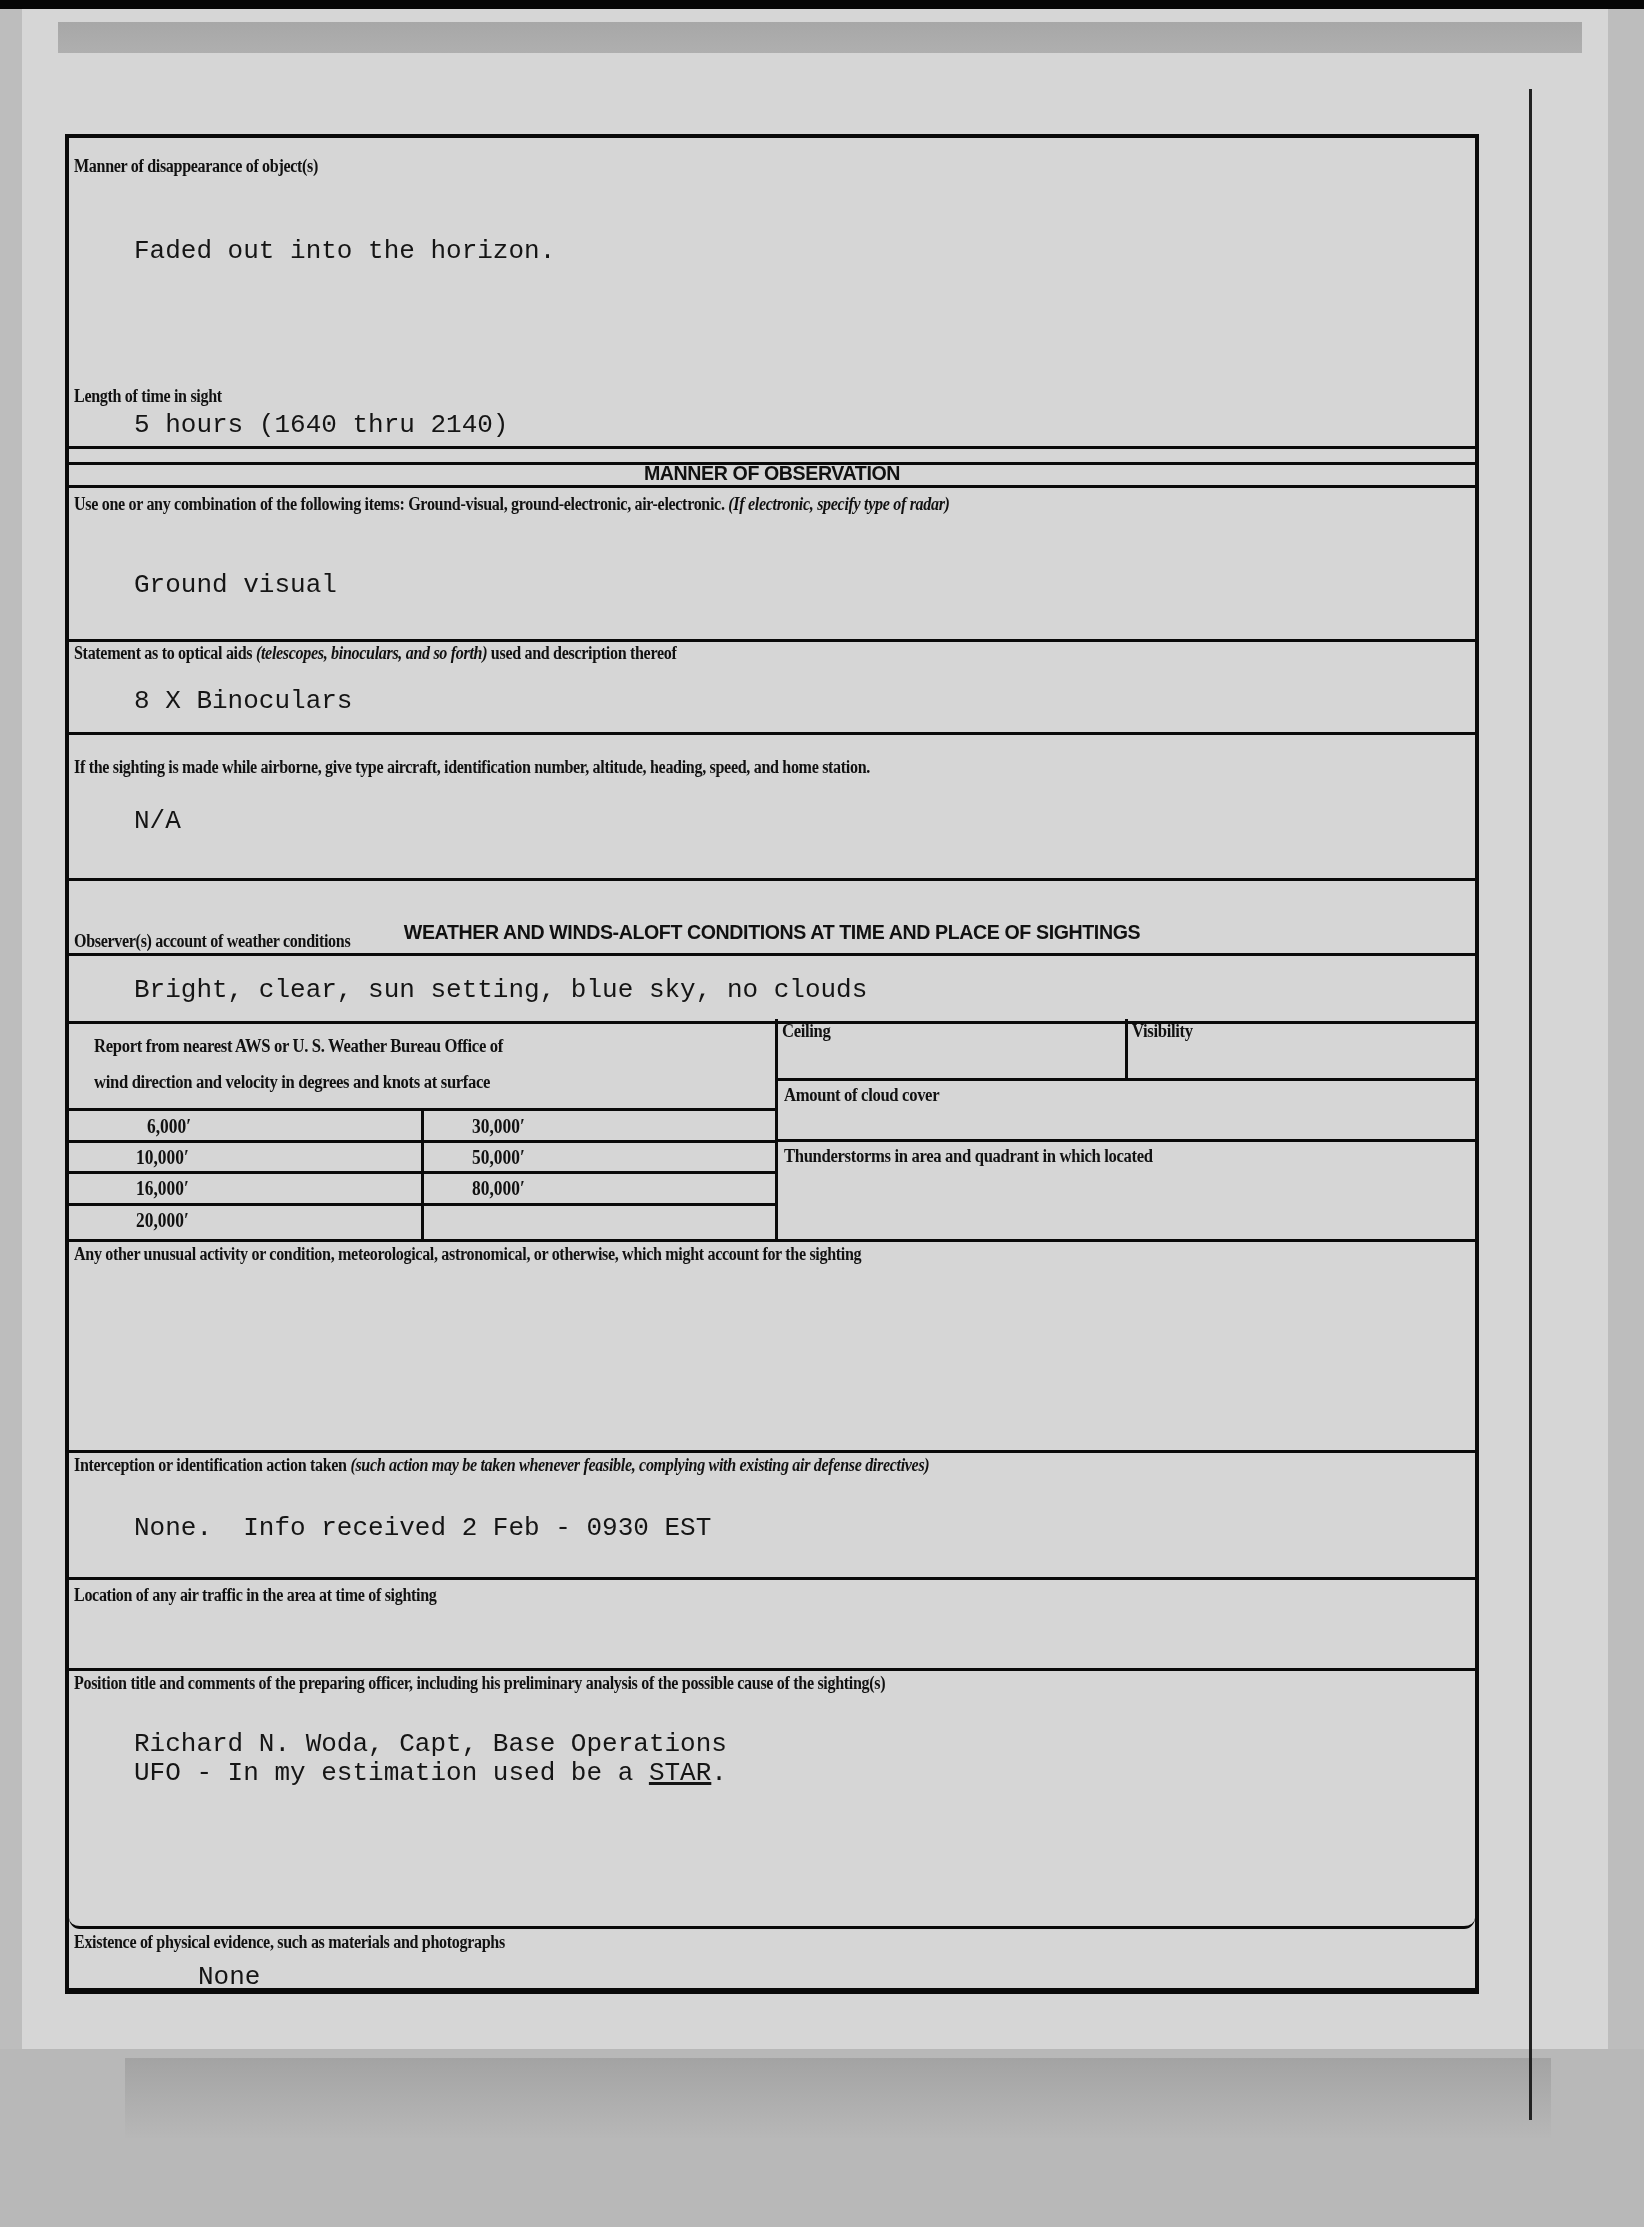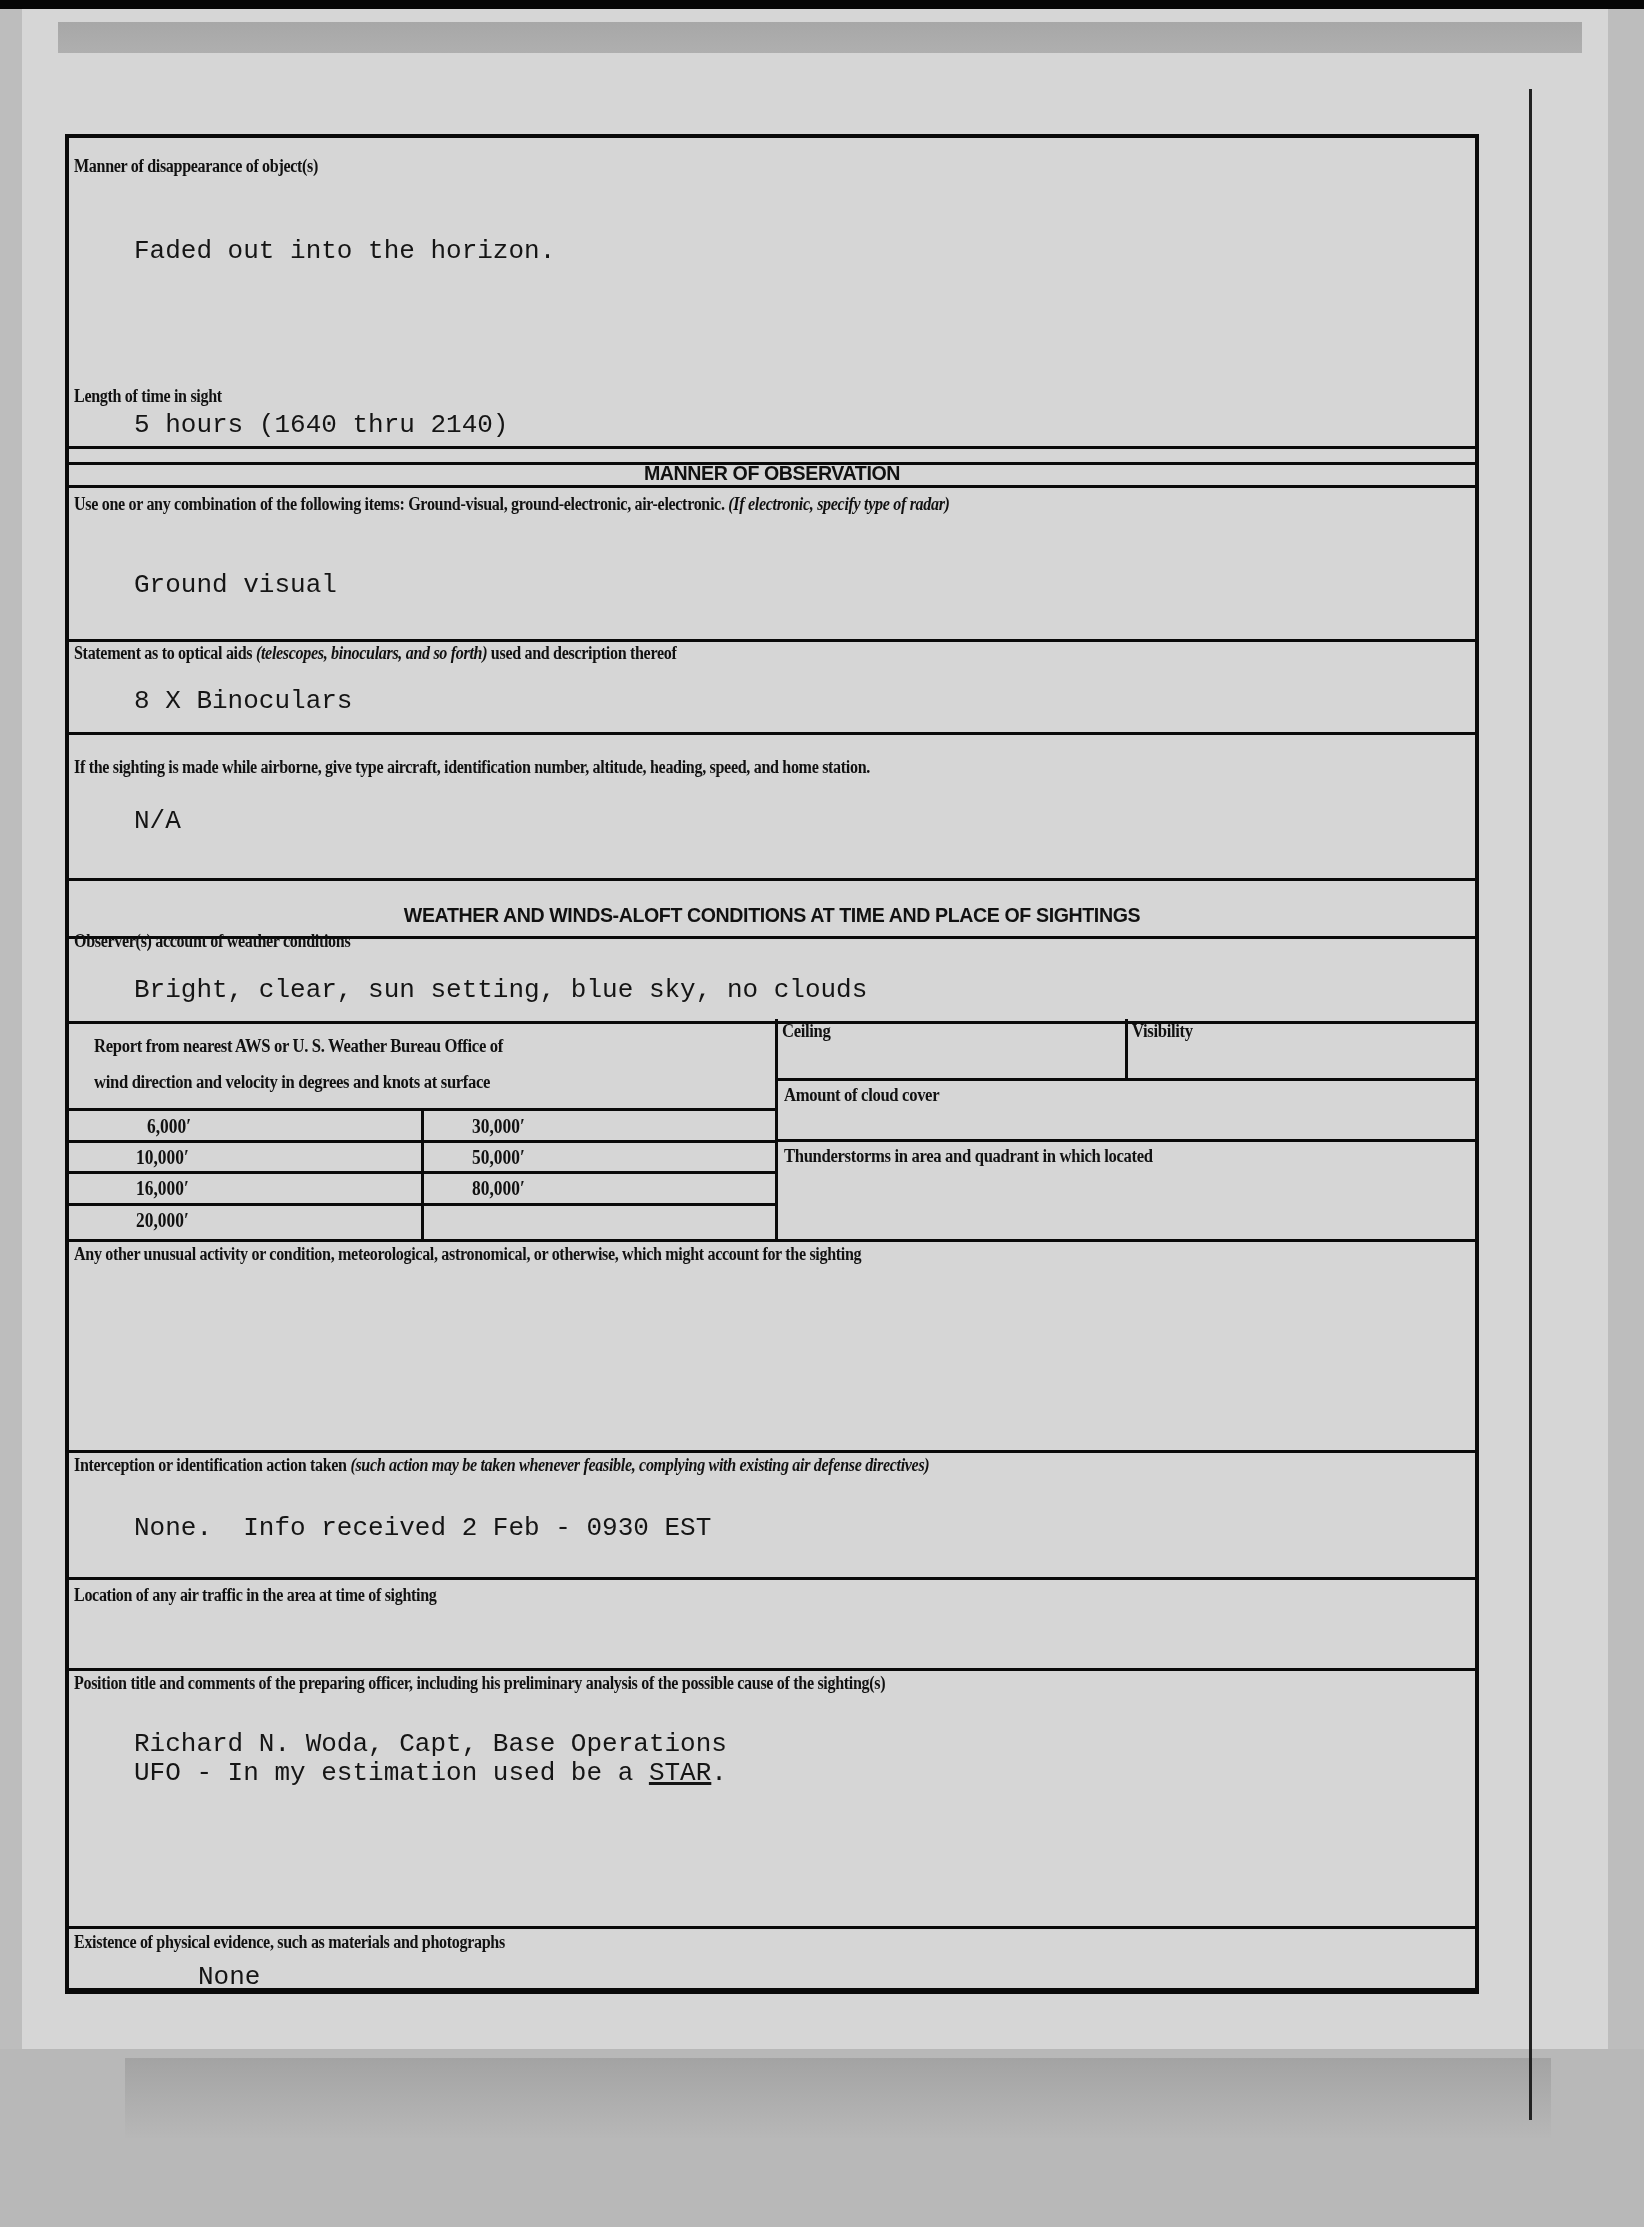--- a/index.html
+++ b/index.html
@@ -128,21 +128,21 @@
   <div class="row" style="top:503px; height:94px;">
     <div class="label" style="top:0.9px;"><span>Statement as to optical aids </span><i>(telescopes, binoculars, and so forth)</i><span> used and description thereof</span></div>
     <div class="typed" style="left:65px; top:45px;">8 X Binoculars</div>
   </div>
 
   <div class="row" style="top:617px; height:126px;text-align:center;">
     <div class="label" style="top:0.9px;">If the sighting is made while airborne, give type aircraft, identification number, altitude, heading, speed, and home station.</div>
     <div class="typed" style="left:65px; top:51px;">N/A</div>
   </div>
 
-  <div class="row" style="top:764px; height:37px;">
+  <div class="row" style="top:781px; height:37px;">
     <div class="heading" style="top:1.8px;">WEATHER AND WINDS-ALOFT CONDITIONS AT TIME AND PLACE OF SIGHTINGS</div>
   </div>
 
   <div class="row" style="top:792px; height:94px;">
     <div class="label" style="top:0;">Observer(s) account of weather conditions</div>
     <div class="typed" style="left:65px; top:45px;">Bright, clear, sun setting, blue sky, no clouds</div>
   </div>
 
   <div class="row" style="top:881px; height:223px;">
     <div class="cell-label" style="left:24.5px; top:9px; line-height:36px;">
@@ -181,21 +181,21 @@
 
   <div class="row" style="top:1315px; height:127px;">
     <div class="label" style="top:0.9px; white-space:normal; width:1671px; line-height:21.4px;"><span>Interception or identification action taken </span><i>(such action may be taken whenever feasible, complying with existing air defense directives)</i></div>
     <div class="typed" style="left:65px; top:60px;">None.  Info received 2 Feb - 0930 EST</div>
   </div>
 
   <div class="row" style="top:1442px; height:91px;">
     <div class="label" style="top:3.6px;">Location of any air traffic in the area at time of sighting</div>
   </div>
 
-  <div class="row" style="top:1533px; height:258px;">
+  <div class="row" style="top:1533px; height:258px;border-radius:11px;">
     <div class="label" style="top:0.9px;">Position title and comments of the preparing officer, including his preliminary analysis of the possible cause of the sighting(s)</div>
     <div class="typed" style="left:65px; top:58px;">Richard N. Woda, Capt, Base Operations</div>
     <div class="typed" style="left:65px; top:87px;"><span>UFO - In my estimation used be a </span><span class="underline">STAR</span><span>.</span></div>
   </div>
 
   <div class="row" style="top:1792px; height:62px; border-bottom:none;">
     <div class="label" style="top:0.9px;">Existence of physical evidence, such as materials and photographs</div>
     <div class="typed" style="left:129px; top:32px;">None</div>
   </div>
 </div>

